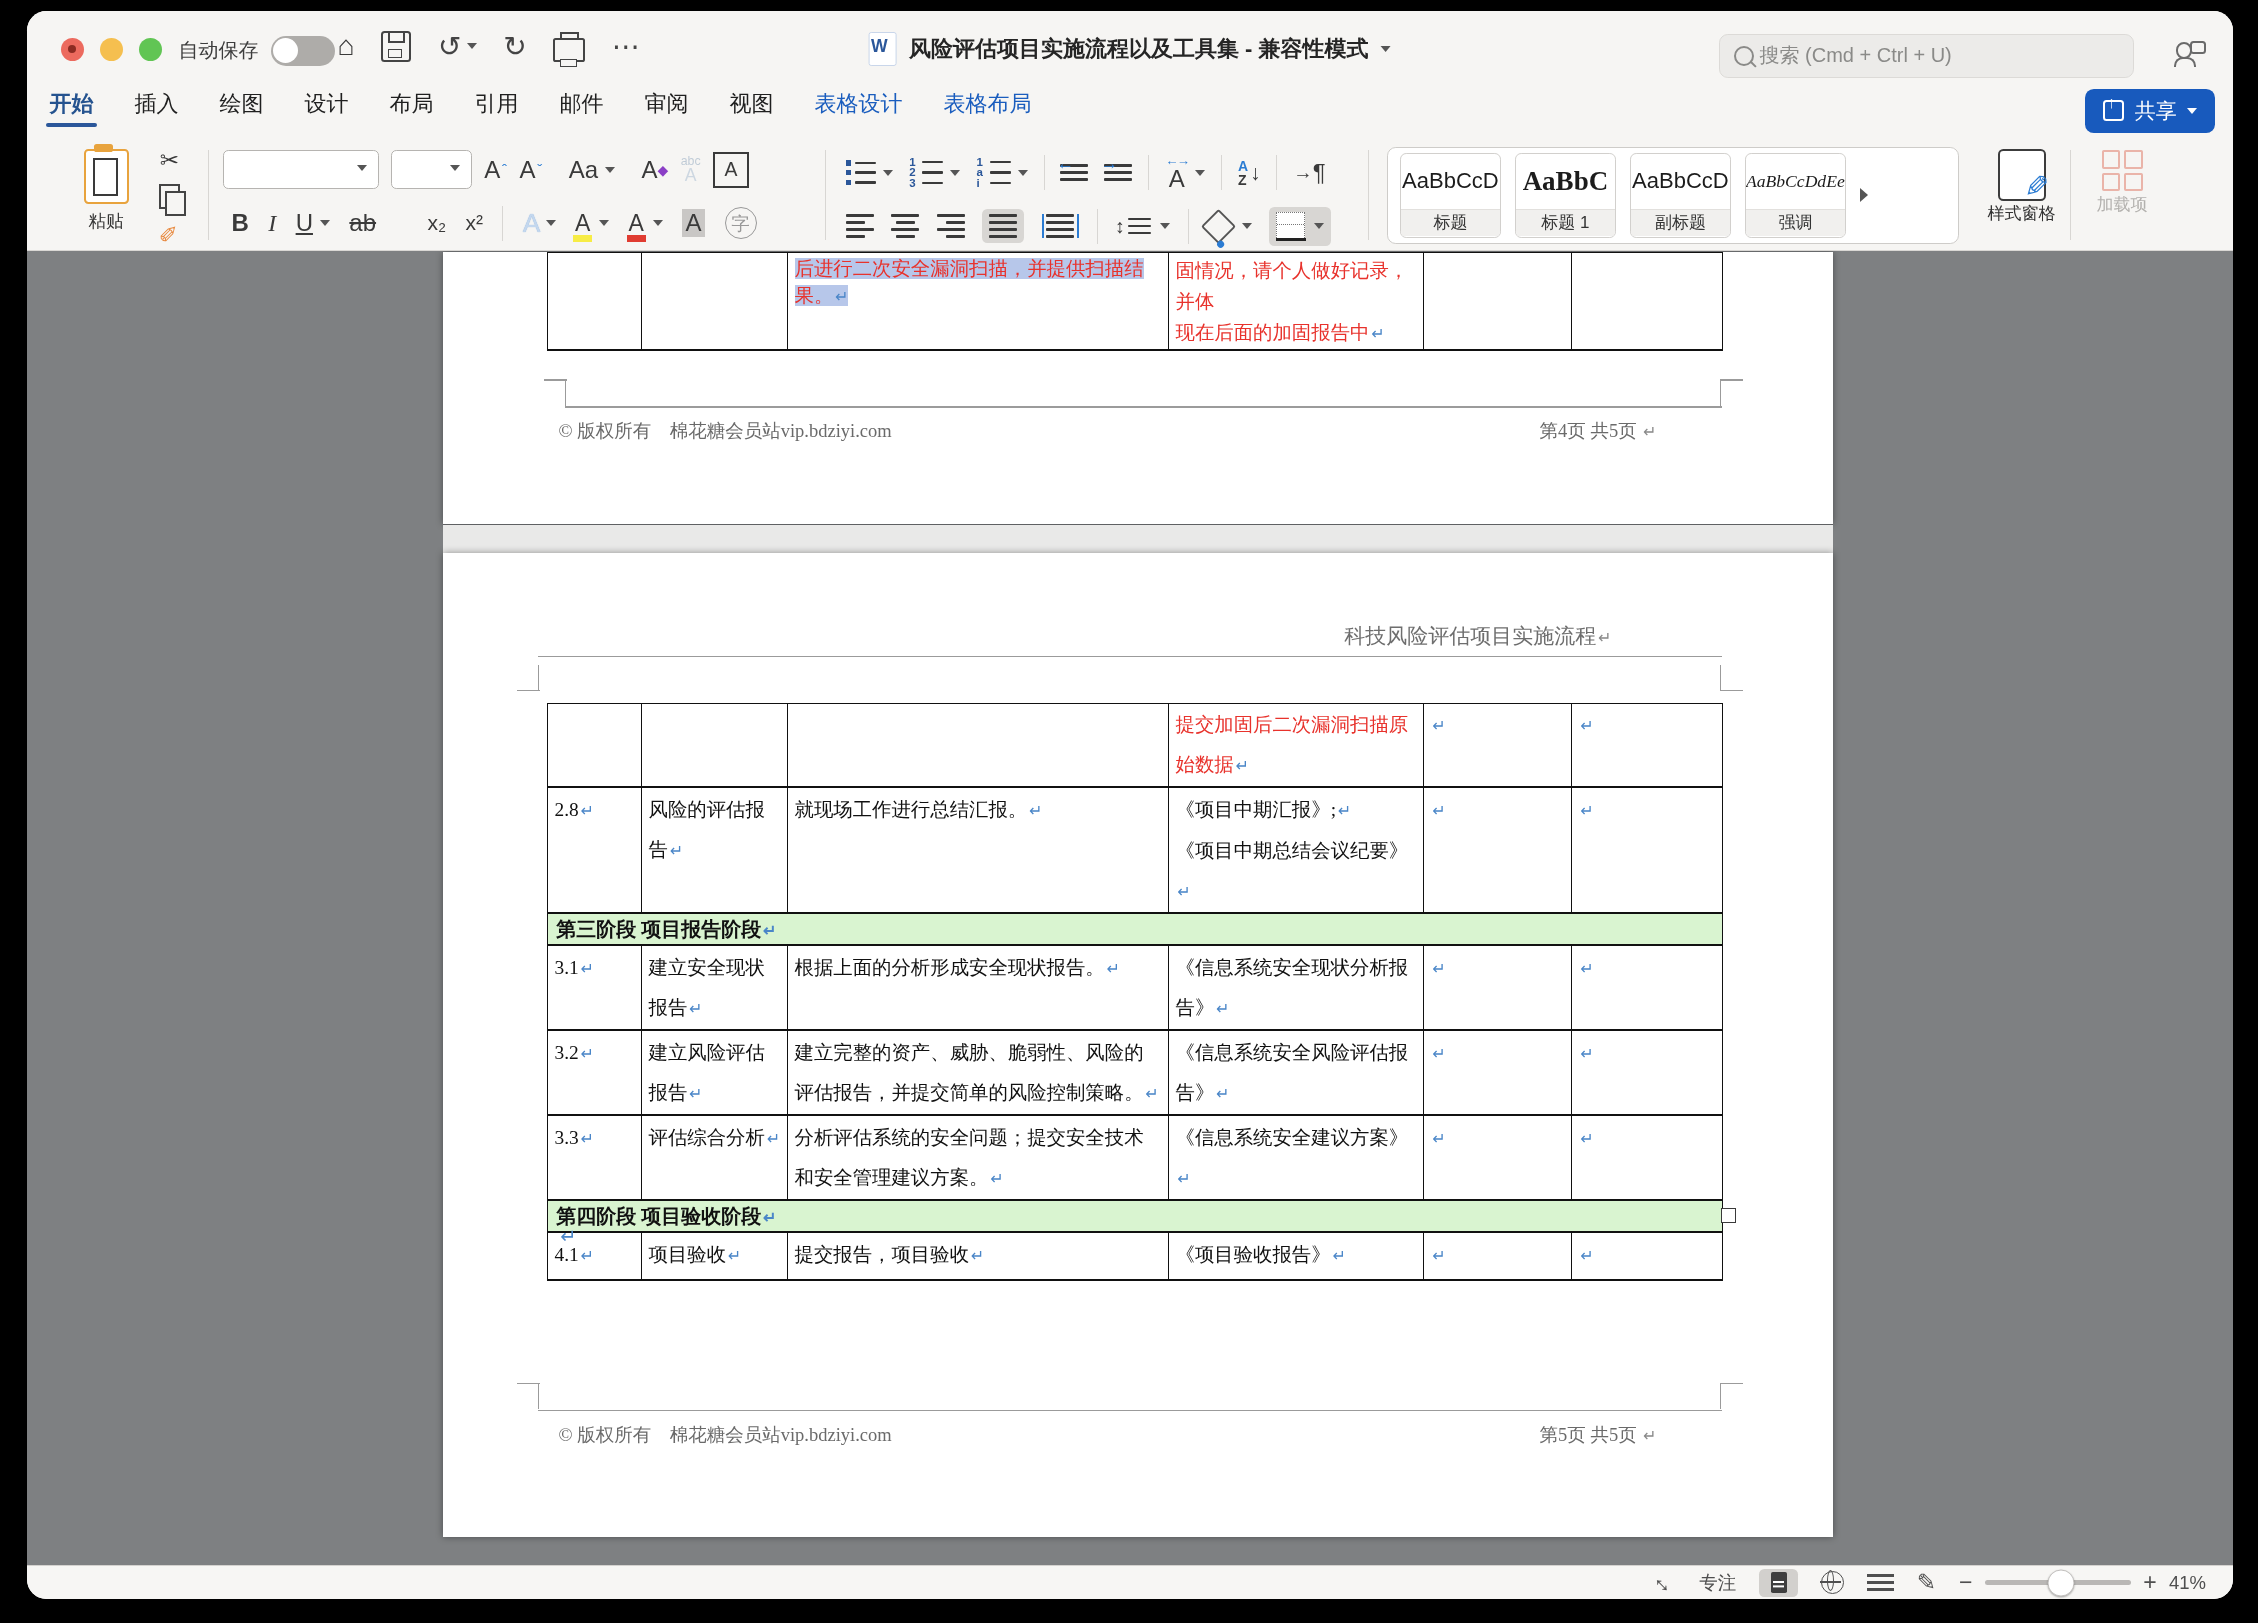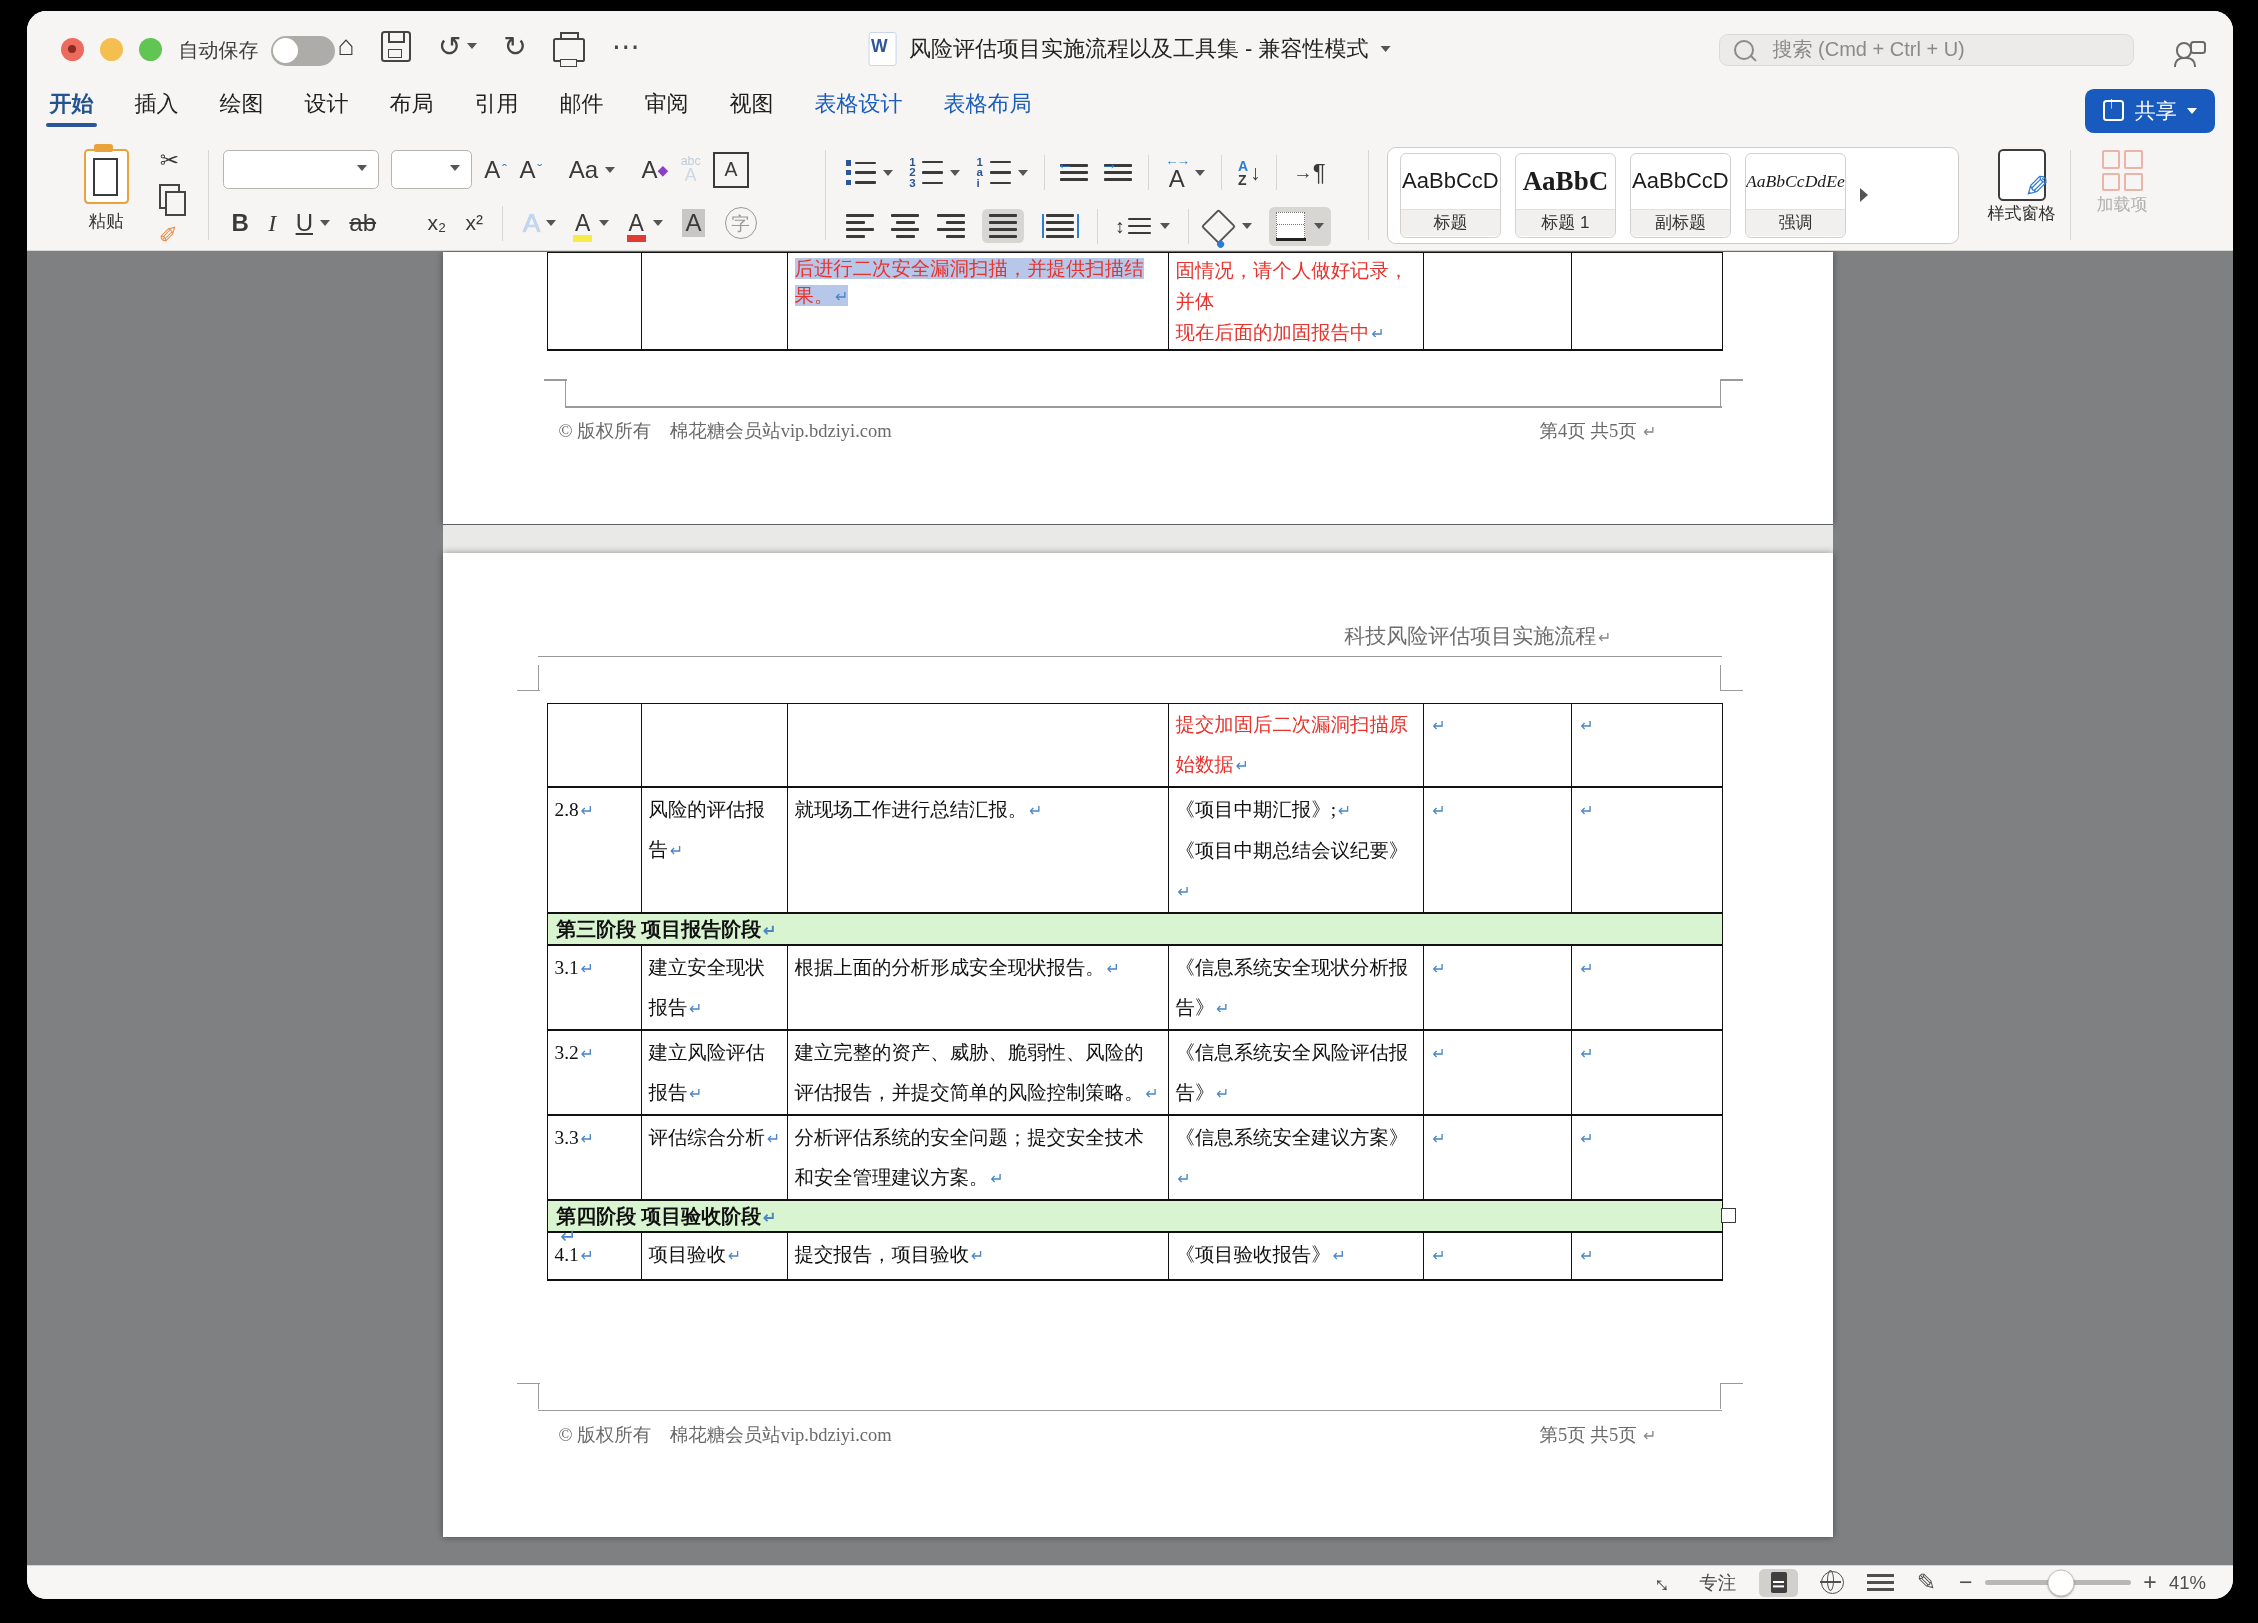--- a/index.html
+++ b/index.html
@@ -19,24 +19,24 @@
   .toggle:after{content:"";position:absolute;left:2.6px;top:2.6px;width:25px;height:25px;border-radius:50%;background:#fff;}
   .qat{position:absolute;left:311px;top:19.4px;display:flex;align-items:center;gap:26.5px;color:#444;font-size:28px;}
   .qat .g{display:flex;align-items:center;gap:5.3px;}
   .icon-save{width:26.5px;height:26.5px;border:2.2px solid #444;border-radius:3.5px;position:relative;}
   .icon-save:before{content:"";position:absolute;left:5.3px;top:0;width:12.4px;height:8px;border:2.2px solid #444;border-top:none;}
   .icon-save:after{content:"";position:absolute;left:5.3px;bottom:1.8px;width:11.5px;height:7px;border:1.8px solid #444;}
   .icon-print{width:28px;height:19.4px;border:2.2px solid #444;border-radius:2.6px;position:relative;margin-top:7px;}
   .icon-print:before{content:"";position:absolute;left:4.4px;top:-8px;width:15px;height:6.2px;border:2.2px solid #444;border-bottom:none;}
   .icon-print:after{content:"";position:absolute;left:4.4px;bottom:-7px;width:15px;height:5.3px;border:1.8px solid #444;background:#f6f5f3;}
   .chv{width:0;height:0;border-left:5.3px solid transparent;border-right:5.3px solid transparent;border-top:6.2px solid #555;display:inline-block;}
-  .title-c{position:absolute;left:50%;top:21px;transform:translateX(-50%);display:flex;align-items:center;gap:12.4px;font-size:22px;color:#252525;white-space:nowrap;}
+  .title-c{position:absolute;left:50%;top:21px;transform:translateX(-50%);display:flex;align-items:center;gap:12.4px;font-size:22px;color:#252525;white-space:nowrap;font-weight:bold;}
   .wicon{width:26.5px;height:32px;background:#fff;border:0.9px solid #c9d6ea;border-radius:2.6px;position:relative;}
   .wicon:before{content:"W";position:absolute;left:1.8px;top:3.5px;font-size:17.6px;font-weight:bold;color:#2b579a;}
-  .search{position:absolute;right:99px;top:23px;width:415px;height:32px;background:#ecebe9;border:0.9px solid #dcdad7;border-radius:8.8px;display:flex;align-items:center;gap:19px;padding:0 14px;box-sizing:border-box;color:#8a8a88;font-size:20px;}
+  .search{position:absolute;right:99px;top:23px;width:415px;height:44px;background:#ecebe9;border:0.9px solid #dcdad7;border-radius:8.8px;display:flex;align-items:center;gap:6px;padding:0 14px;box-sizing:border-box;color:#8a8a88;font-size:20px;}
   .mag{width:16px;height:16px;border:2.2px solid #8a8a88;border-radius:50%;position:relative;flex:0 0 auto;}
   .mag:after{content:"";position:absolute;left:13.2px;top:15px;width:8px;height:2.2px;background:#8a8a88;transform:rotate(45deg);}
   .presence{position:absolute;right:26.5px;top:30px;width:32px;height:30px;}
   .presence .head{position:absolute;left:1.8px;top:1.8px;width:12.4px;height:12.4px;border:2.2px solid #6a6a6a;border-radius:50%;}
   .presence .body{position:absolute;left:0;top:16px;width:17.6px;height:8.8px;border:2.2px solid #6a6a6a;border-bottom:none;border-radius:8.8px 8.8px 0 0;}
   .presence .bub{position:absolute;right:0;top:0;width:12.4px;height:9.7px;border:2.2px solid #6a6a6a;border-radius:3.5px;}
 
   
   .tabsrow{position:absolute;left:0;top:78px;width:100%;height:53px;}
   .tabs{position:absolute;left:23px;top:0;display:flex;gap:41px;align-items:flex-start;height:46px;}

